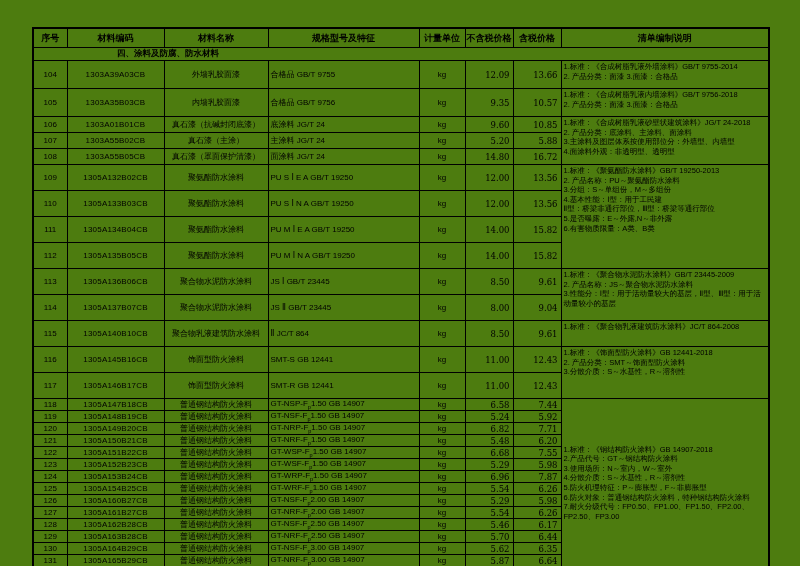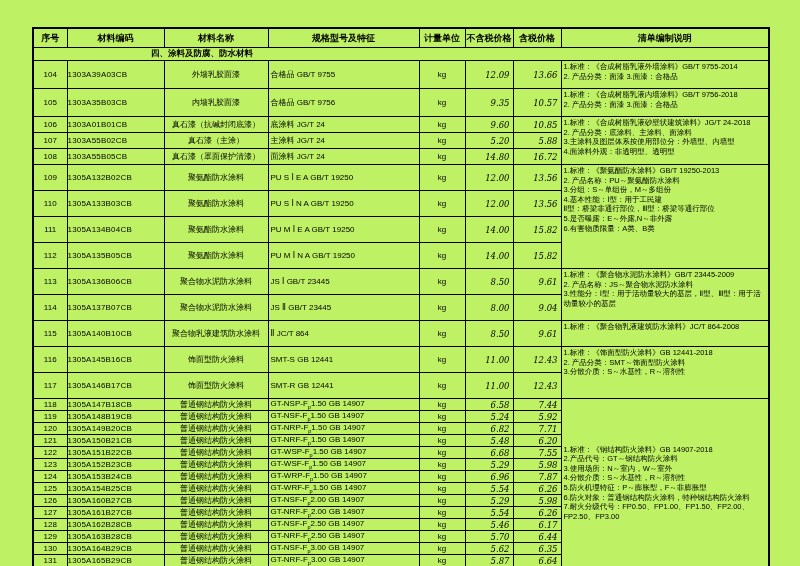--- a/index.html
+++ b/index.html
@@ -1,48 +1,47 @@
 <!DOCTYPE html>
 <html><head>
 <meta charset="utf-8">
 <style>
   html,body { margin:0; padding:0; background:#e8e8e8; }
   .page {
-    position:relative; width:800px; height:566px; background:#bef264;
+    position:relative; width:800px; height:566px; background:#4d7c0f;
     font-family:"Liberation Sans","DejaVu Sans",sans-serif; color:#000;
     overflow:hidden;
   }
   table.price-table {
     position:absolute; left:32px; top:27px; width:736px;
     border-collapse:collapse; table-layout:fixed;
     border:2px solid #000;
   }
   .price-table th, .price-table td {
     border:1px solid #000; padding:0; overflow:hidden;
     font-family:"Liberation Sans","DejaVu Sans",sans-serif;
   }
   .price-table th { height:18px; font-size:9px; font-weight:bold; text-align:center; }
   tr.section-row td {
     height:12px; font-size:8.5px; font-weight:bold;
-    text-align:left; padding-left:117px; white-space:nowrap;
+    text-align:left; padding-left:83px; white-space:nowrap;
   }
   tr.tall28 { height:28px; }
   tr.tall26 { height:26px; }
   tr.short13 { height:16px; }
   tr.short12 { height:12px; }
   td.c-no   { text-align:center; font-size:8px; }
-  td.c-code { text-align:left; font-size:8px; letter-spacing:0.2px; }
+  td.c-code { text-align:center; font-size:8px; letter-spacing:0.2px; }
   td.c-name { text-align:center; font-size:8px;font-family:Liberation Mono, monospace; }
   td.c-spec { text-align:left; padding-left:2px; font-size:8px; white-space:nowrap;margin-top:28px; }
   td.c-spec sub { font-size:5.5px; }
   td.c-unit { text-align:center; font-size:8px; }
   td.c-price {
     text-align:right; padding-right:3px; font-size:8.5px;
     font-family:"DejaVu Serif","Liberation Serif",serif;
-    font-style:italic;
   }
   td.c-note {
     vertical-align:top; font-size:7.5px; line-height:9.6px;
     padding:1px 2px 0 2px; text-align:left;
   }
   td.c-note.mid { vertical-align:middle;margin-left:42px; }
   td.c-note div { white-space:normal; }
 </style>
 </head>
 <body>

